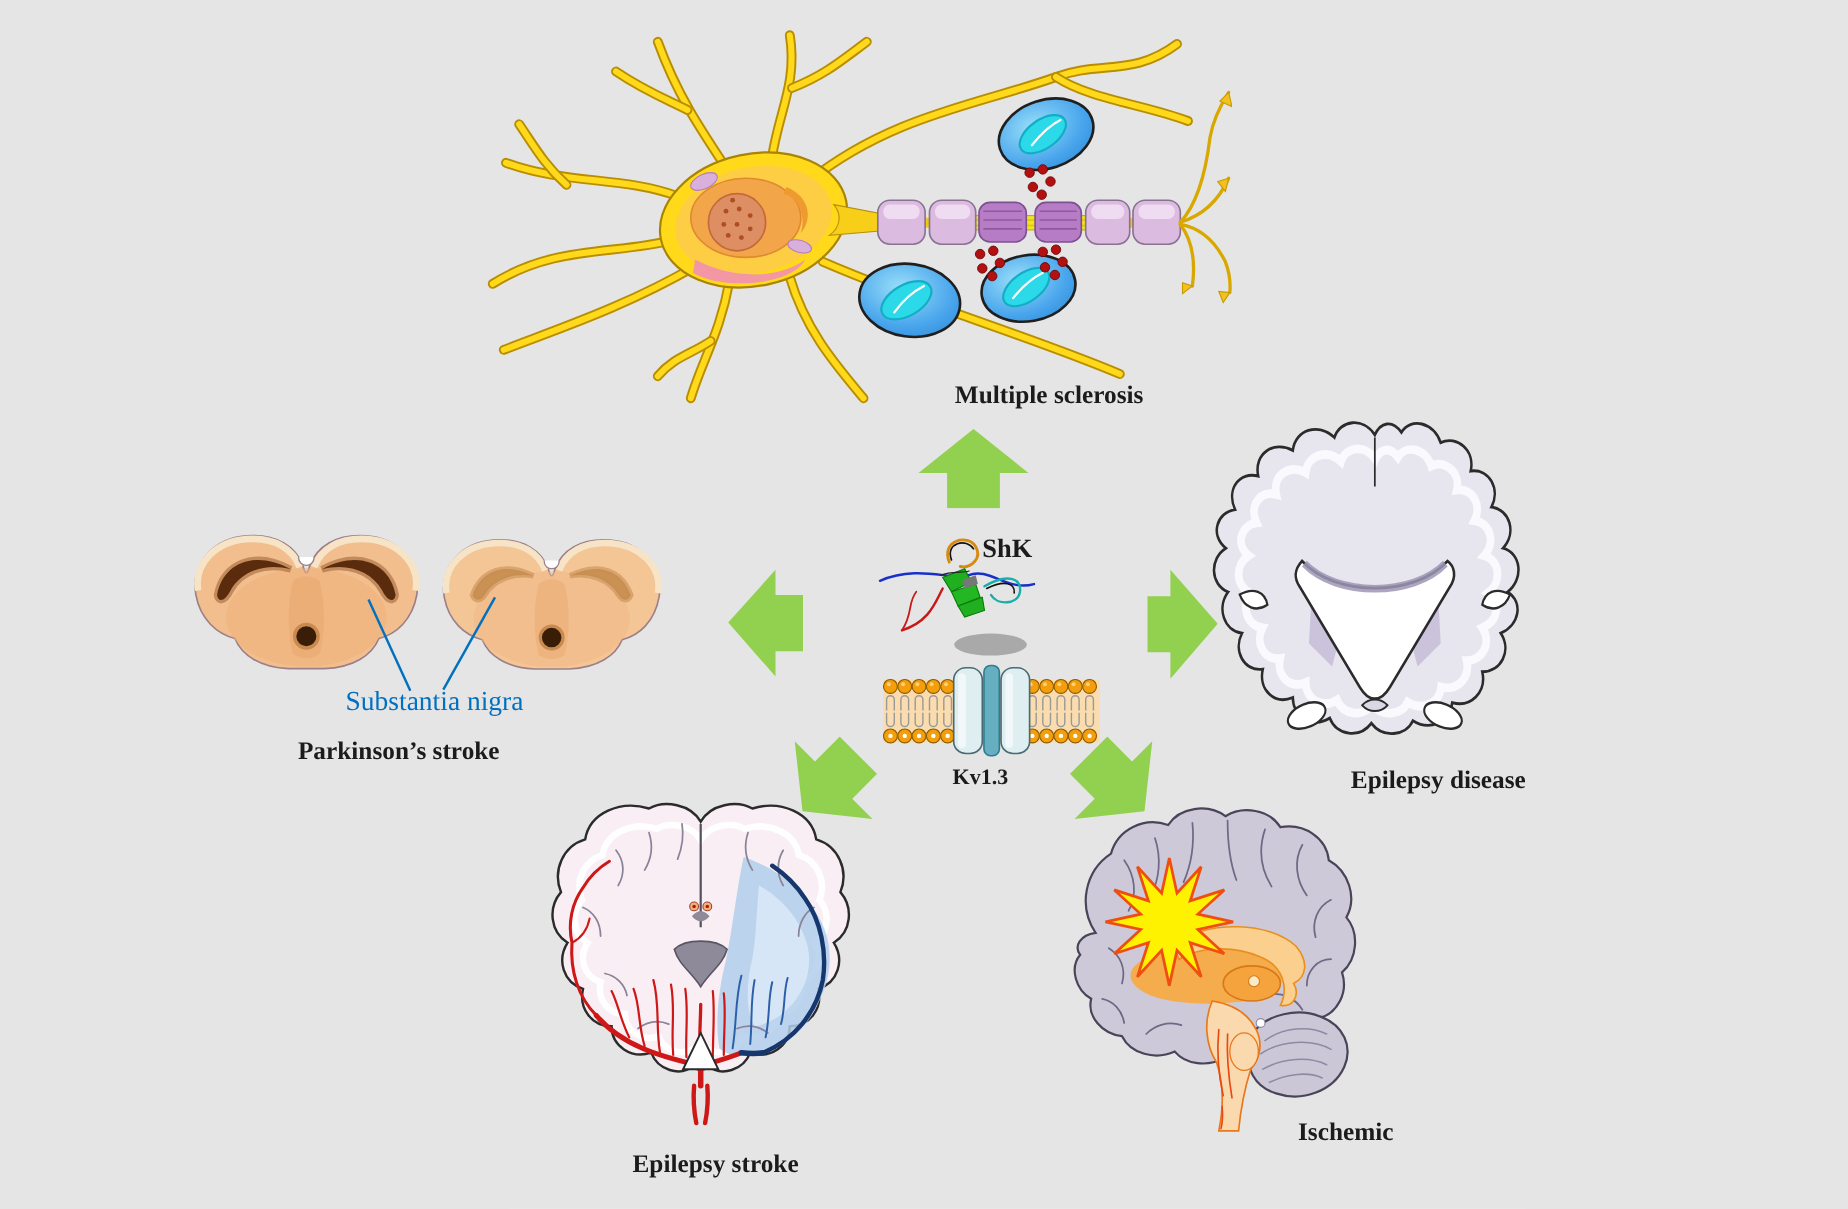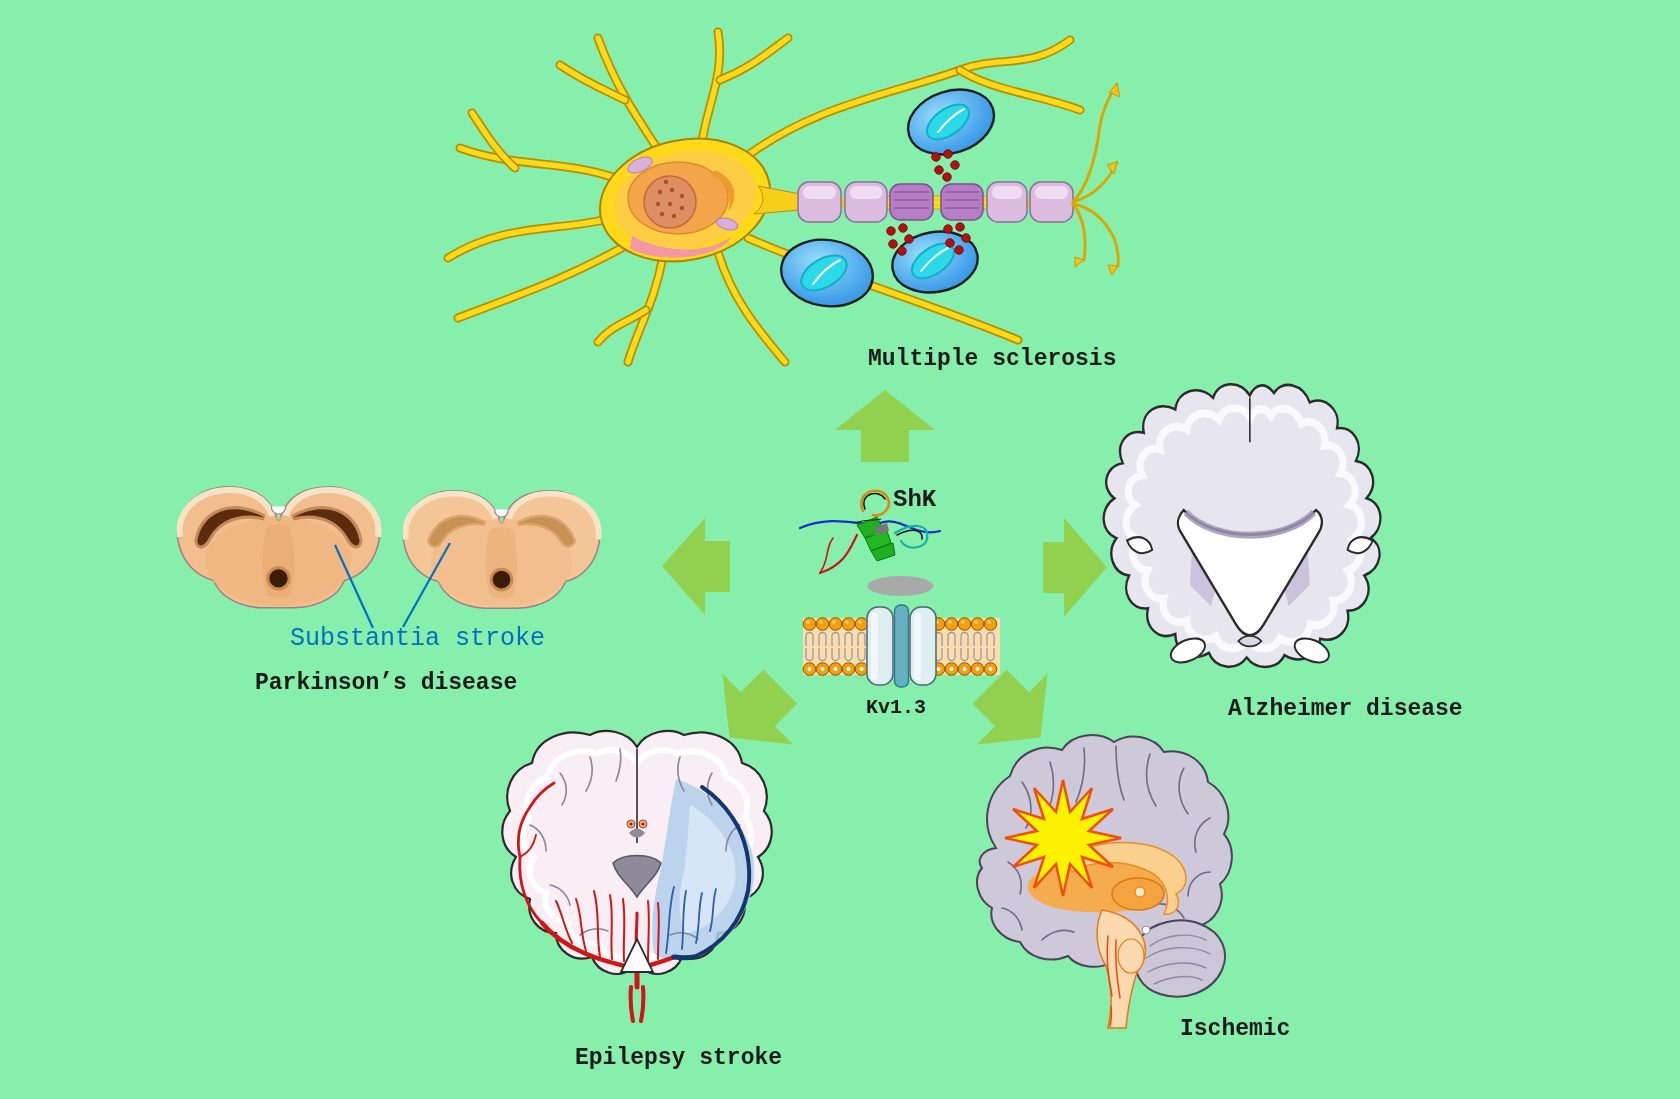--- a/index.html
+++ b/index.html
@@ -1,17 +1,17 @@
 <!DOCTYPE html>
 <html><head>
 <meta charset="utf-8">
 <style>
   html,body{margin:0;padding:0;background:#fff;}
-  .canvas{position:relative;width:1680px;height:1099px;background:#86efac;overflow:hidden;
-          font-family:Liberation Mono, monospace;}
+  .canvas{position:relative;width:1680px;height:1099px;background:#e5e5e5;overflow:hidden;
+          font-family:Liberation Serif, serif;}
   .abs{position:absolute;}
   .dlabel{position:absolute;font-weight:bold;font-size:23px;color:#1b1b1b;white-space:nowrap;}
   .dlabel.centered{text-align:center;}
   .annotation-label{position:absolute;font-size:25px;color:#0070C0;white-space:nowrap;text-align:center;}
   svg.arrow{position:absolute;}
   svg.arrow polygon{fill:#92D050;}
   .dout{fill:none;stroke:#b88e00;stroke-width:9;stroke-linecap:round;}
   .din{fill:none;stroke:#ffd91a;stroke-width:5.5;stroke-linecap:round;}
   .gyr{fill:none;stroke:#6f6985;stroke-width:1.6;stroke-linecap:round;}
   .sul{fill:none;stroke:#8a8498;stroke-width:1.6;stroke-linecap:round;}
@@ -258,22 +258,22 @@
     <path d="M180,60 C172,37 150,29 124,42 C142,39 160,45 169,60 C173,66 178,65 180,60 Z" fill="none" stroke="#C08448" stroke-width="5" opacity="0.5"></path>
     <path d="M180,60 C172,37 150,29 124,42 C142,39 160,45 169,60 C173,66 178,65 180,60 Z" fill="#C78E50" opacity="0.95"></path>
     <path d="M100,28 C100,38 114,38 114,28" fill="#ffffff" stroke="#9b8089" stroke-width="1.2"></path>
     <circle cx="107" cy="99" r="10.5" fill="#3A1D07" stroke="#C98A50" stroke-width="3"></circle>
   </svg>
 
   <svg class="abs" style="left:280px;top:495px" width="200" height="135" viewBox="0 0 200 135">
     <line x1="93" y1="133" x2="55" y2="50" stroke="#0070C0" stroke-width="2.2"></line>
     <line x1="123" y1="132" x2="170" y2="48" stroke="#0070C0" stroke-width="2.2"></line>
   </svg>
-  <div class="annotation-label" style="left:290px;top:624px;width:210px">Substantia stroke</div>
-  <div class="dlabel centered" style="left:255px;top:670px;width:215px">Parkinson’s disease</div>
+  <div class="annotation-label" style="left:290px;top:624px;width:210px">Substantia nigra</div>
+  <div class="dlabel centered" style="left:255px;top:670px;width:215px">Parkinson’s stroke</div>
 
   <svg class="abs" style="left:1085px;top:366px" width="315" height="318" viewBox="0 0 315 318">
     <g transform="translate(0,6) scale(1.05,1.17)">
       <path d="M157,20 C147,6 127,8 122,22 C108,10 88,16 86,32 C70,24 52,34 56,52 C40,48 28,62 36,78
                C20,80 14,98 28,108 C14,116 14,136 30,142 C20,154 26,172 42,174 C34,188 44,204 60,202
                C56,218 70,230 86,224 C86,240 104,248 118,240 C124,254 144,256 154,244 C164,256 184,254 190,242
                C204,250 222,244 224,228 C240,232 254,220 250,204 C266,204 276,188 266,174 C282,168 286,150 272,142
                C286,132 284,112 268,108 C280,96 274,78 258,76 C266,62 256,46 240,48 C244,32 228,20 214,26
                C208,10 188,6 180,18 C172,8 162,10 157,20 Z" fill="#E7E5EE" stroke="#2b2b2b" stroke-width="2.2"></path>
       <path d="M157,20 C147,6 127,8 122,22 C108,10 88,16 86,32 C70,24 52,34 56,52 C40,48 28,62 36,78
@@ -287,21 +287,21 @@
       <path d="M212,148 L182,158 L194,200 L214,182 Z" fill="#C6BCD8" opacity="0.85"></path>
       <path d="M94,118 C122,146 192,146 220,118 C226,122 228,130 222,138 L170,216 C162,228 152,228 144,216 L92,138 C86,130 88,124 94,118 Z" fill="#ffffff" stroke="#2b2b2b" stroke-width="2.2"></path>
       <path d="M96,120 C124,146 190,146 218,120" fill="none" stroke="#9E96B5" stroke-width="6" opacity="0.85"></path>
       <path d="M40,144 C52,138 62,142 64,152 C54,158 44,154 40,144 Z" fill="#ffffff" stroke="#2b2b2b" stroke-width="1.8"></path>
       <path d="M274,144 C262,138 252,142 250,152 C260,158 270,154 274,144 Z" fill="#ffffff" stroke="#2b2b2b" stroke-width="1.8"></path>
       <ellipse cx="98" cy="238" rx="17" ry="9" transform="rotate(-20 98 238)" fill="#ffffff" stroke="#2b2b2b" stroke-width="1.8"></ellipse>
       <ellipse cx="216" cy="238" rx="17" ry="9" transform="rotate(20 216 238)" fill="#ffffff" stroke="#2b2b2b" stroke-width="1.8"></ellipse>
       <path d="M146,230 C152,224 162,224 168,230 C162,236 152,236 146,230 Z" fill="#DBD7E5" stroke="#2b2b2b" stroke-width="1.5"></path>
     </g>
   </svg>
-  <div class="dlabel" style="left:1228px;top:696px">Alzheimer disease</div>
+  <div class="dlabel" style="left:1228px;top:696px">Epilepsy disease</div>
 
   <svg class="abs" style="left:490px;top:725px" width="295" height="320" viewBox="0 0 295 320">
     <path d="M147,22 C138,6 114,2 100,10 C74,2 46,14 42,38 C22,44 12,66 20,86 C8,100 10,122 26,132
              C16,148 22,168 40,174 C36,192 48,208 66,208 C66,226 84,238 102,232 C108,248 128,254 141,244
              L144,247 L150,247 L153,244 C166,254 186,248 192,232 C210,238 228,226 228,208 C246,208 258,192 254,174
              C272,168 278,148 268,132 C284,122 286,100 274,86 C282,66 272,44 252,38 C248,14 220,2 194,10
              C180,2 156,6 147,22 Z" fill="#F8EEF3" stroke="#2b2b2b" stroke-width="2.2"></path>
     <path d="M147,22 C138,6 114,2 100,10 C74,2 46,14 42,38 C22,44 12,66 20,86 C8,100 10,122 26,132
              C16,148 22,168 40,174 C36,192 48,208 66,208 C66,226 84,238 102,232 C108,248 128,254 141,244
              L144,247 L150,247 L153,244 C166,254 186,248 192,232 C210,238 228,226 228,208 C246,208 258,192 254,174

